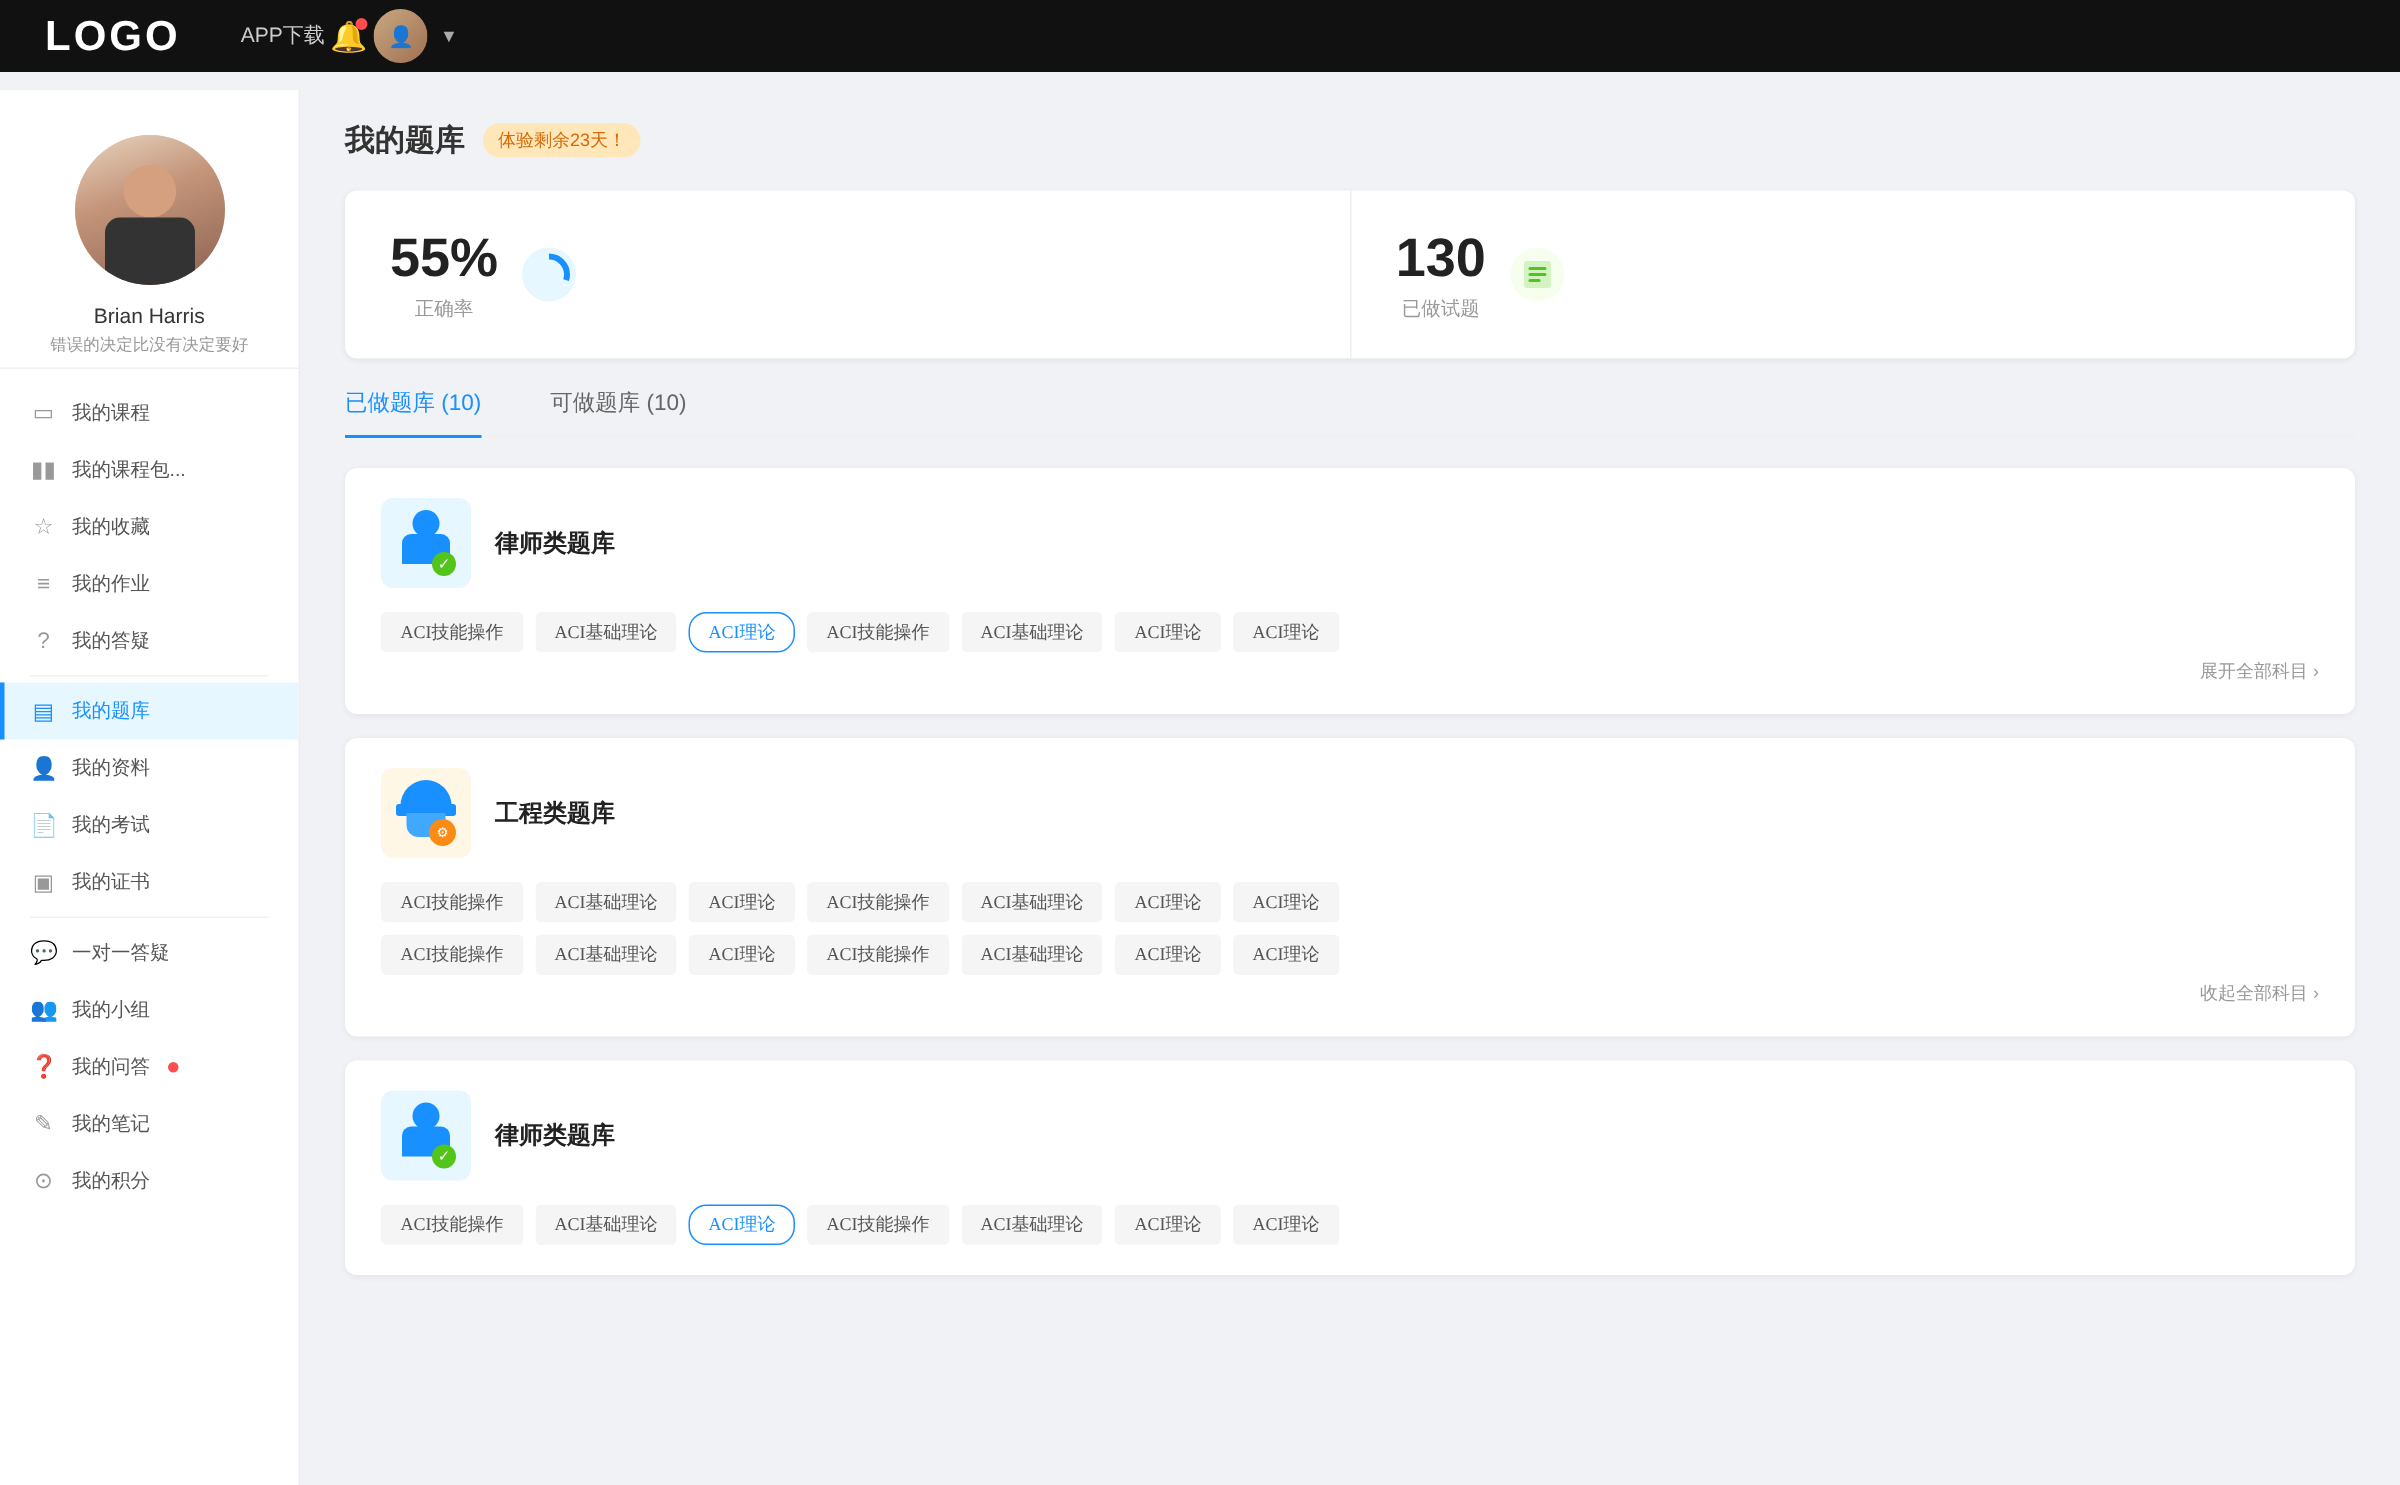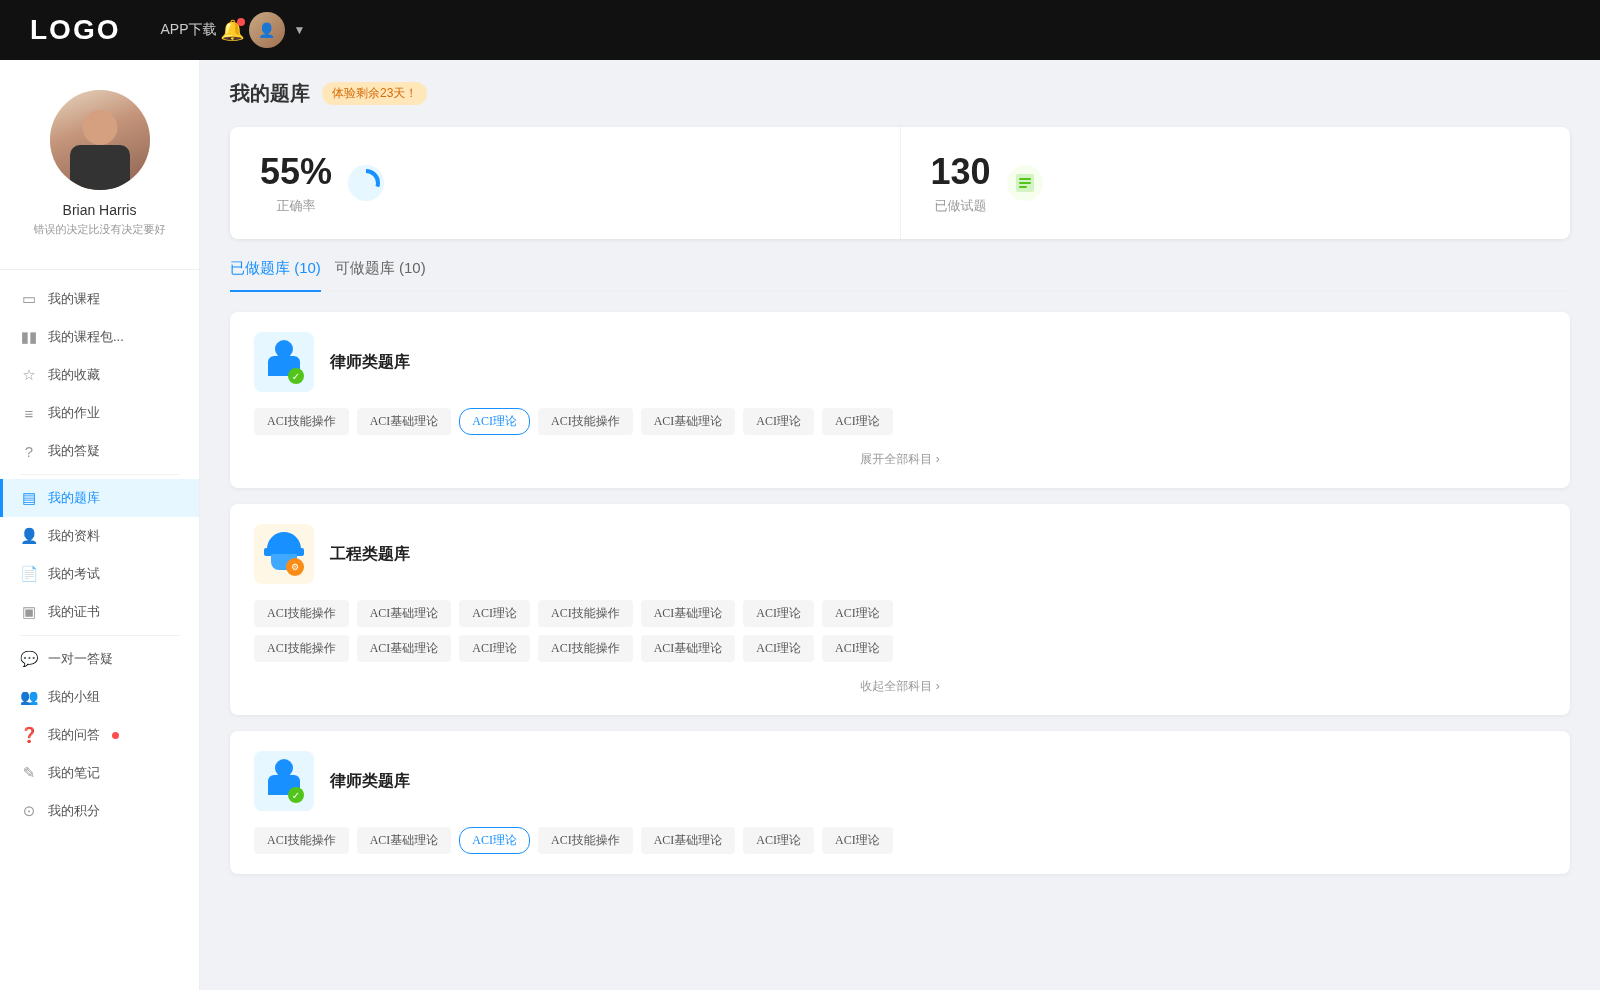--- a/index.html
+++ b/index.html
@@ -1,21 +1,21 @@
 <!DOCTYPE html>
 <html><head>
   <meta charset="utf-8">
   <style>
     * { box-sizing: border-box; margin: 0; padding: 0; }
     body { font-family: -apple-system, BlinkMacSystemFont, "PingFang SC", "Microsoft YaHei", sans-serif; background: #f0f2f5; }
 
     
     .navbar {
       background: #111;
-      height: 60px;
+      height: 48px;
       display: flex;
       align-items: center;
       padding: 0 30px;
       position: fixed;
       top: 0; left: 0; right: 0;
       z-index: 100;
     }
     .nav-logo {
       color: white;
       font-size: 28px;
@@ -107,21 +107,21 @@
       left: 0;
       bottom: 0;
       overflow-y: auto;
       border-right: 1px solid #eee;
       flex-shrink: 0;
     }
     .sidebar-profile {
       display: flex;
       flex-direction: column;
       align-items: center;
-      padding: 0 10px 32px 10px;
+      padding: 0 10px 8px 10px;
       border-bottom: 1px solid #f0f0f0;
     }
     .profile-avatar {
       width: 100px; height: 100px;
       border-radius: 50%;
       overflow: hidden;
       background: #e8d5c0;
       margin-bottom: 12px;
     }
     .profile-avatar-img {
@@ -266,21 +266,21 @@
       font-size: 18px;
     }
     .stat-icon.blue { background: #e6f7ff; color: #1890ff; }
     .stat-icon.green { background: #f6ffed; color: #52c41a; }
     .stat-icon.orange { background: #fff7e6; color: #fa8c16; }
     .stat-icon.red { background: #fff1f0; color: #ff4d4f; }
 
     
     .tabs {
       display: flex;
-      gap: 14px;
+      gap: 46px;
       margin-bottom: 20px;
       border-bottom: 2px solid #f0f0f0;
     }
     .tab {
       font-size: 15px;
       padding-bottom: 12px;
       cursor: pointer;
       color: #666;
       position: relative;
     }
@@ -403,22 +403,22 @@
       font-family: Liberation Serif, serif;
     }
     .tag.active-tag {
       background: white;
       color: #1890ff;
       border: 1px solid #1890ff;
       border-radius: 12px;
     }
     .qbank-footer {
       display: flex;
-      justify-content: center;
-      margin-top: 16px;
+      justify-content: flex-end;
+      margin-top: 4px;
     }
     .expand-btn {
       font-size: 12px;
       color: #999;
       cursor: pointer;
       display: flex;
       align-items: center;
       gap: 2px;
     }
     .tags-row {

